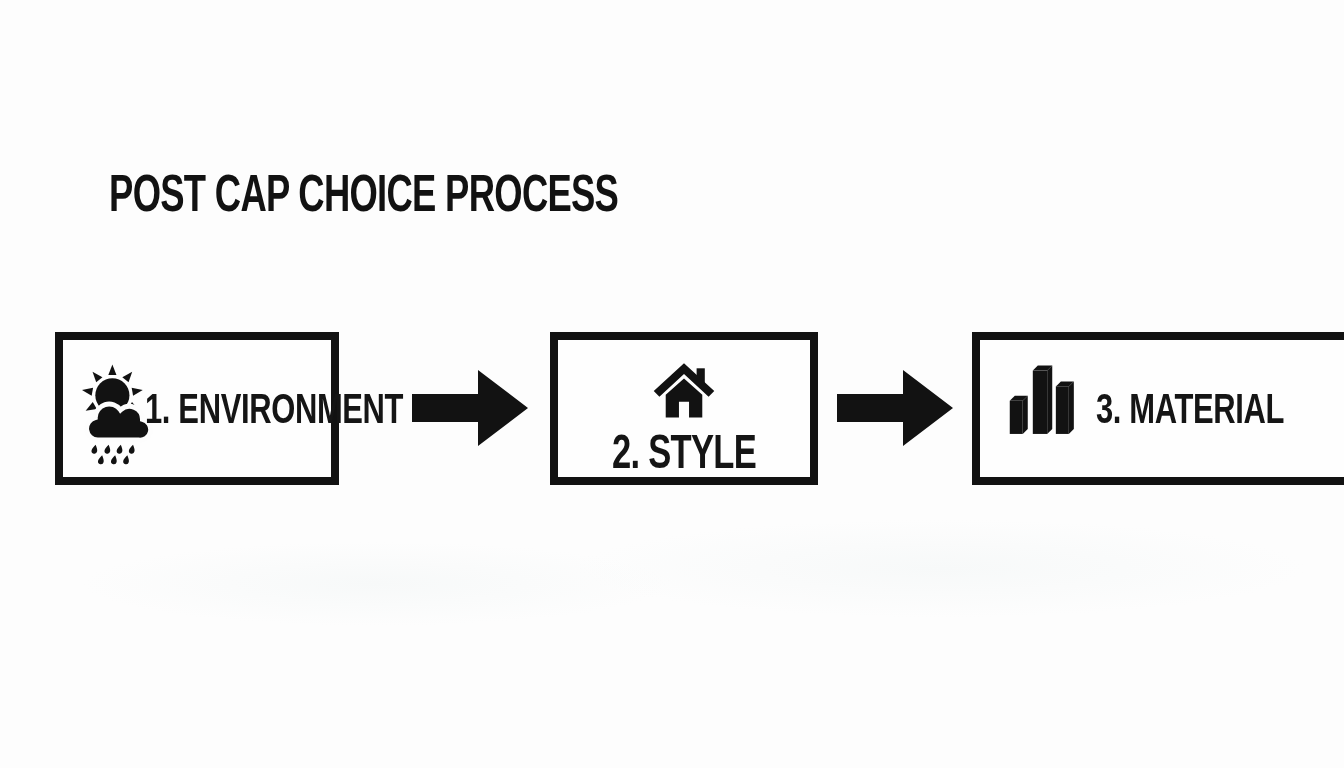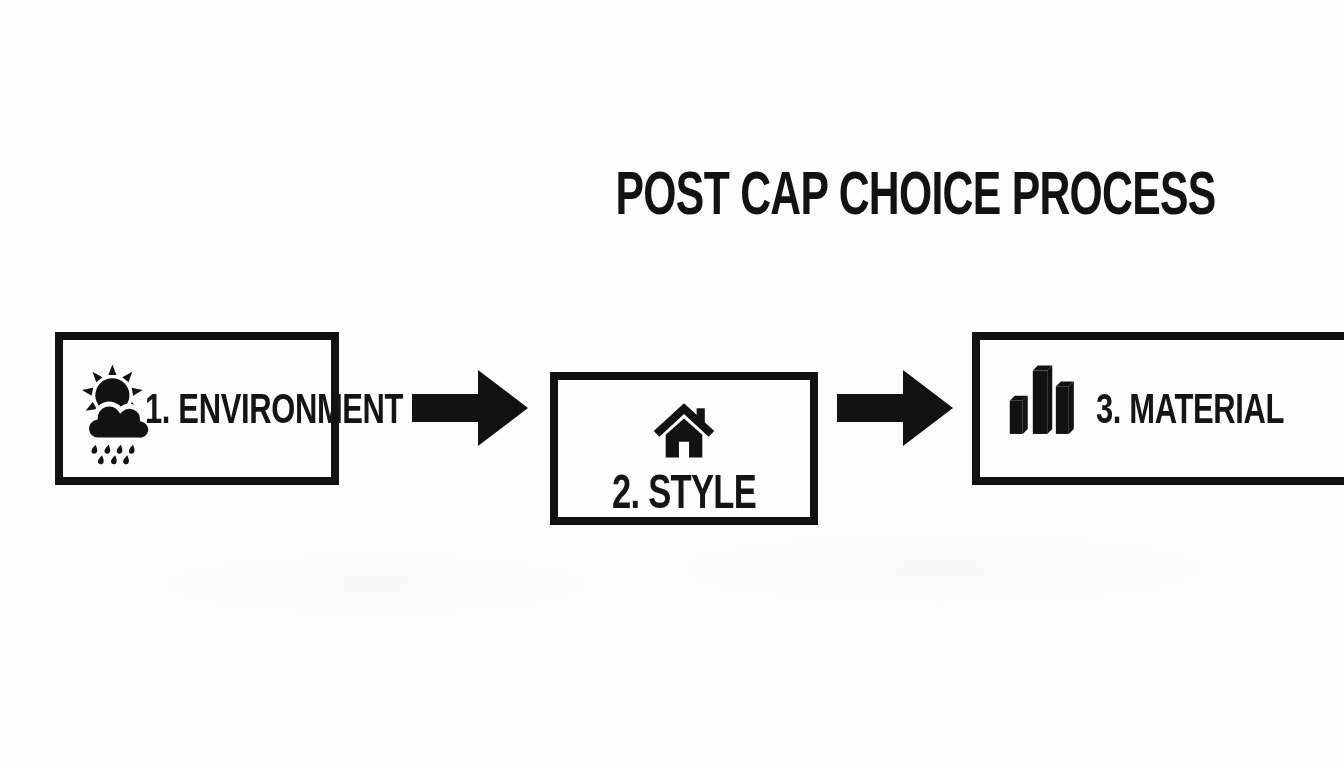--- a/index.html
+++ b/index.html
@@ -10,37 +10,37 @@
     color:#121212;
   }
   .canvas{position:relative;width:1344px;height:768px;
     background:
       radial-gradient(ellipse 420px 60px at 28% 76%, #f7f9f9 0%, rgba(253,253,253,0) 70%),
       radial-gradient(ellipse 520px 70px at 70% 74%, #f7f9f9 0%, rgba(253,253,253,0) 70%),
       #fdfdfd;
   }
   .title{
     position:absolute;left:0;top:163px;width:100%;margin:0;
-    display:flex;justify-content:flex-end;
-    font-size:61px;line-height:60px;font-weight:700;color:#121212;
+    display:flex;justify-content:flex-start;
+    font-size:52px;line-height:60px;font-weight:700;color:#121212;
   }
   .condensed{
     display:inline-block;
     transform:scaleX(0.70);
     transform-origin:center center;
     letter-spacing:-1px;
     white-space:nowrap;
   }
   .box{
     position:absolute;top:332px;height:153px;
     border:8px solid #121212;background:#fefefe;
     box-sizing:border-box;
   }
   .box1{left:55px;width:284px;}
-  .box2{left:550px;width:268px;margin-top:40px;}
+  .box2{left:550px;width:268px;}
   .box3{left:972px;width:383px;}
   .box .icon{position:absolute;display:block;line-height:0;}
   .box .label{
     position:absolute;font-weight:700;color:#151515;white-space:nowrap;
   }
   
   .box1 .icon{left:12px;top:18px;}
   .box1 .label{
     left:82px;top:50%;font-size:43px;
     transform:translateY(-52%) scaleX(0.72);

